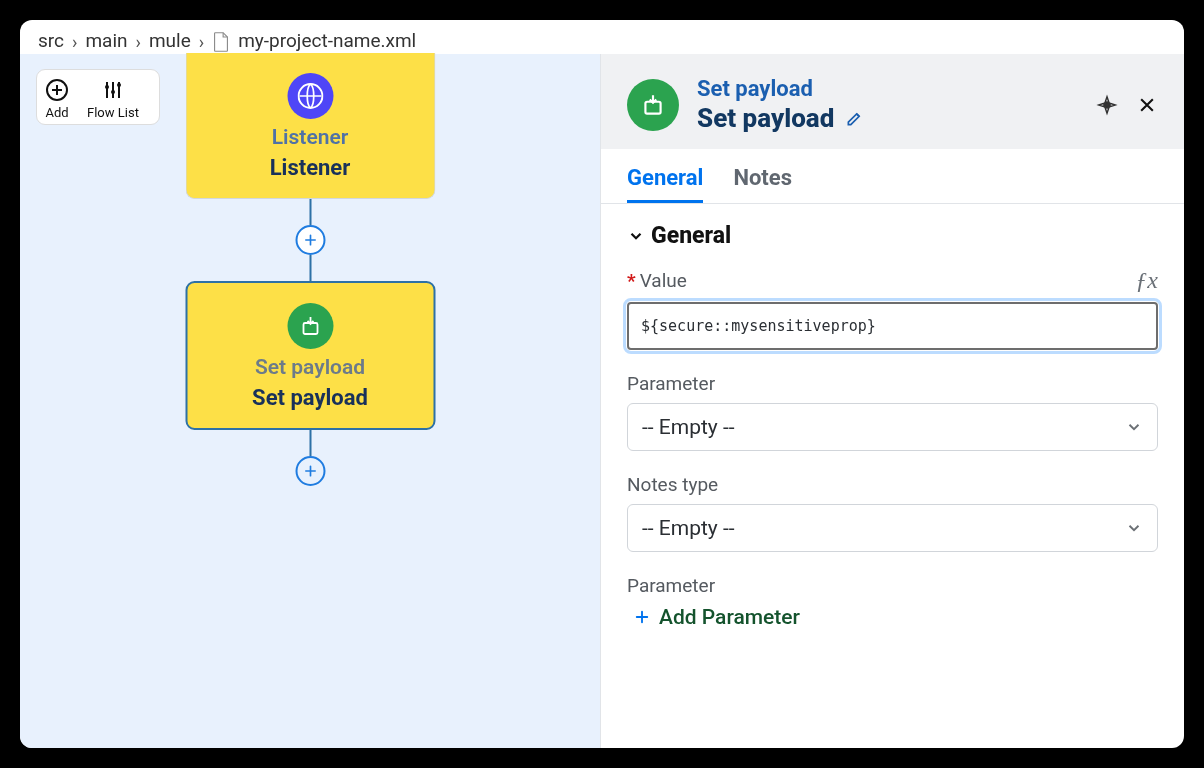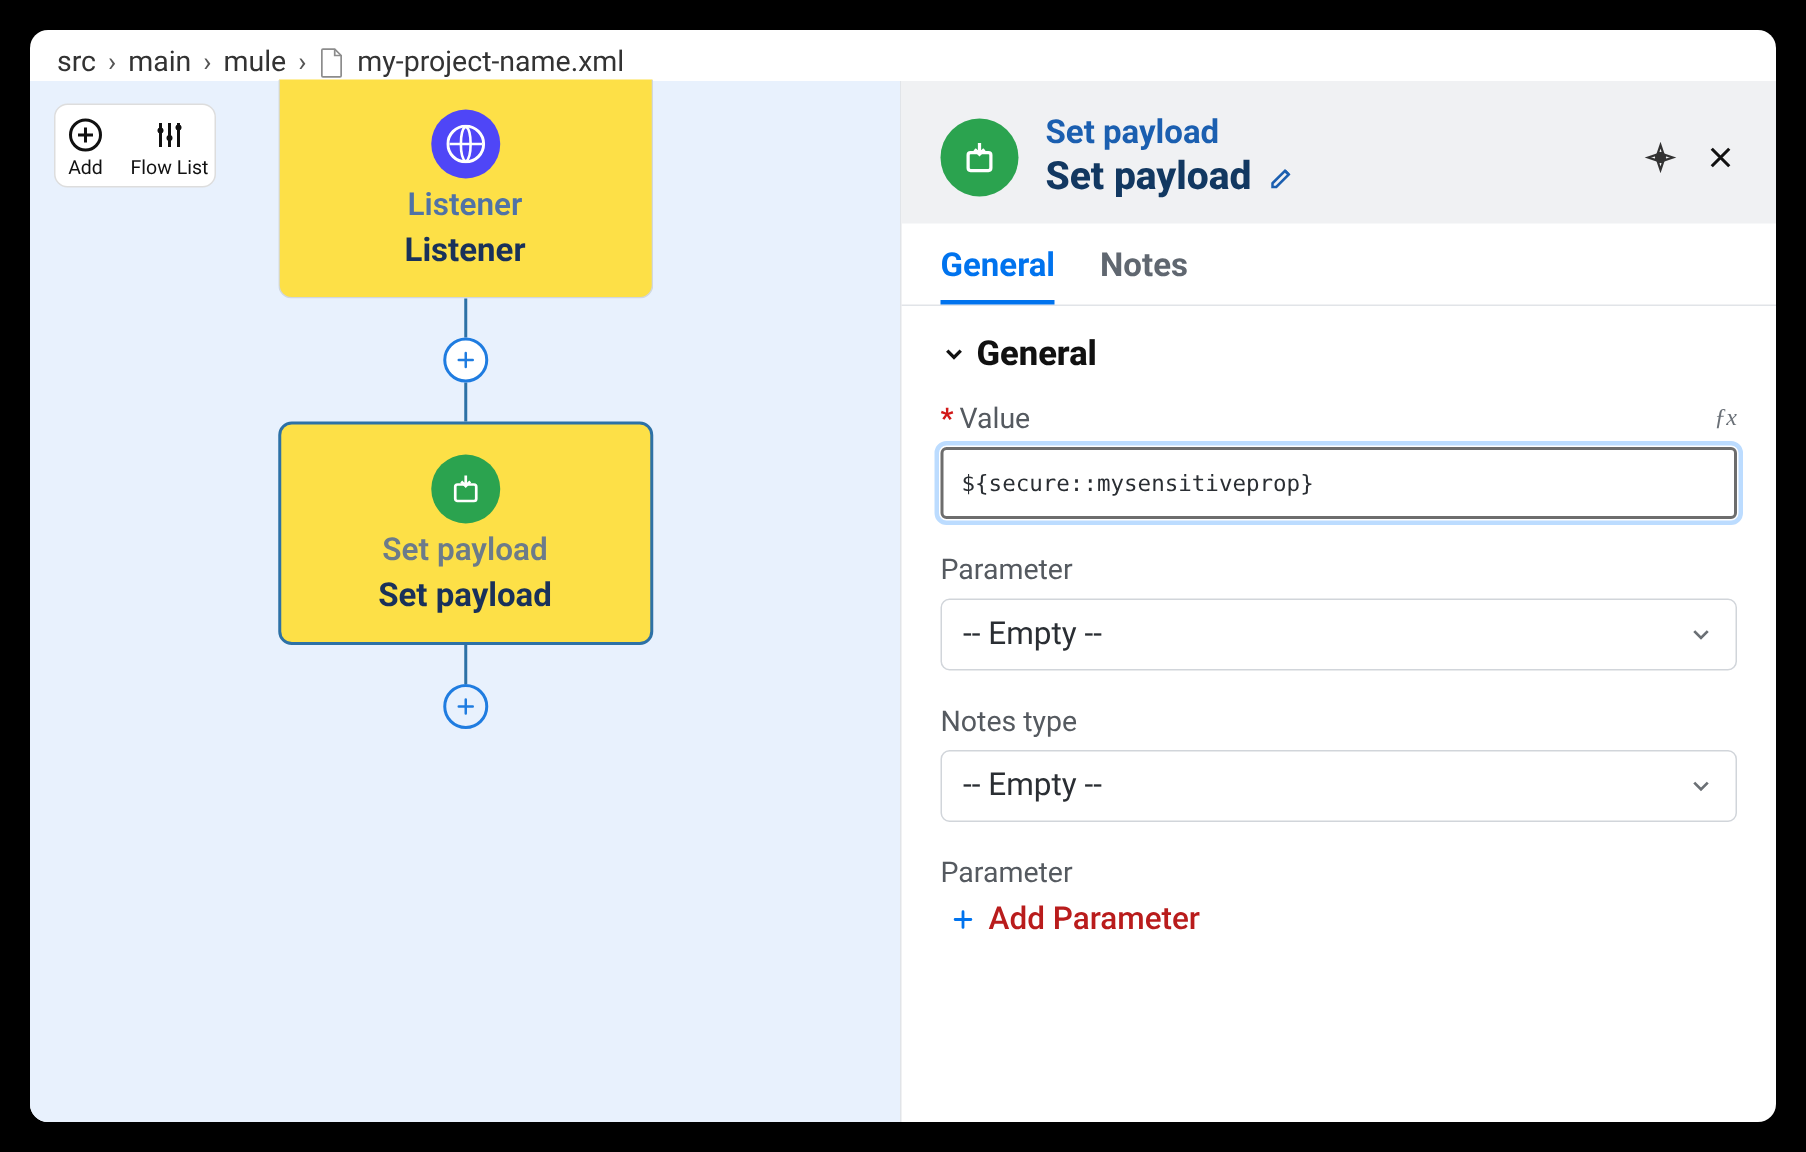--- a/index.html
+++ b/index.html
@@ -3,21 +3,21 @@
   <meta charset="utf-8">
   <style>
     * { box-sizing: border-box; margin: 0; padding: 0; font-family: -apple-system, BlinkMacSystemFont, "Segoe UI", Roboto, Helvetica, Arial, sans-serif; }
     body { background: #000; display: flex; align-items: center; justify-content: center; height: 768px; width: 1204px; overflow: hidden; }
     .frame { width: 1164px; height: 728px; background: #fff; border-radius: 12px; overflow: hidden; position: relative; display: flex; flex-direction: column; }
     .breadcrumb { height: 34px; display: flex; align-items: flex-end; padding: 0 18px 2px 18px; gap: 6px; color: #333; font-size: 19px; }
     .breadcrumb .chev { color: #555; font-size: 18px; margin: 0 2px; }
     .file-icon { width: 18px; height: 20px; margin-right: 2px; }
     .content { flex: 1; display: flex; min-height: 0; }
     .canvas { width: 580px; background: #E8F1FD; position: relative; }
-    .tool-card { position: absolute; top: 15px; left: 16px; background: #fff; border-radius: 9px; border: 1px solid #ddd; padding: 8px 4px 4px 8px; display: flex; gap: 18px; }
+    .tool-card { position: absolute; top: 15px; left: 16px; background: #fff; border-radius: 9px; border: 1px solid #ddd; padding: 8px 20px 4px 8px; display: flex; gap: 18px; }
     .tool { display: flex; flex-direction: column; align-items: center; gap: 3px; cursor: pointer; }
     .tool svg { width: 24px; height: 24px; }
     .tool .lbl { font-size: 13px; color: #111; }
     .flow-col { position: absolute; left: 50%; top: 0; transform: translateX(-50%); width: 255px; display: flex; flex-direction: column; align-items: center; }
     .node-card { width: 250px; background: #fde047; border: 1px solid #d1d7de; border-radius: 9px; padding: 20px 10px 18px 10px; display: flex; flex-direction: column; align-items: center; gap: 6px; }
     .node-card.selected { border: 2px solid #2d71a6; }
     .node-card.top { border-radius: 0 0 9px 9px; border-top: none; padding-top: 20px; margin-top: -1px;}
     .circle { width: 46px; height: 46px; border-radius: 50%; display: flex; align-items: center; justify-content: center; }
     .circle.purple { background: #4F46F7; }
     .circle.green { background: #2BA34F; }
@@ -36,24 +36,24 @@
     .panel-name { font-size: 26px; color: #123861; font-weight: 800; }
     .icon-btn { width: 22px; height: 22px; display: flex; align-items: center; justify-content: center; cursor: pointer; color: #333; }
     .tabs { display: flex; gap: 30px; padding: 10px 26px 0 26px; border-bottom: 1px solid #e1e4e8; }
     .tab { font-size: 22px; font-weight: 700; color: #606770; padding: 6px 0 10px 0; cursor: pointer; border-bottom: 3px solid transparent; }
     .tab.active { color: #0073ee; border-bottom-color: #0073ee; }
     .panel-body { padding: 18px 26px; overflow: auto; }
     .section-head { display: flex; align-items: center; gap: 6px; font-size: 23px; font-weight: 800; color: #111; margin-bottom: 18px; cursor: pointer; }
     .field { margin-bottom: 22px; }
     .field-label { font-size: 19px; color: #555a60; margin-bottom: 8px; display: flex; align-items: center; }
     .req { color: #d21919; margin-right: 4px; font-weight: 700; }
-    .fx { margin-left: auto; font-style: italic; font-family: Georgia, serif; color: #6a7077; font-size: 16px; cursor: pointer; }
+    .fx { margin-left: auto; font-style: italic; font-family: Georgia, serif; color: #6a7077; font-size: 24px; cursor: pointer; }
     .text-input { width: 100%; height: 48px; border: 2px solid #6d6d6d; border-radius: 4px; padding: 0 12px; font-size: 15px; font-family: ui-monospace, SFMono-Regular, Menlo, monospace; color: #2a2e33; outline: 3px solid #bcdcff; outline-offset: 1px; }
     .select { width: 100%; height: 48px; border: 1px solid #d1d5da; border-radius: 6px; padding: 0 14px; font-size: 21px; color: #2a2e33; display: flex; align-items: center; justify-content: space-between; cursor: pointer; background: #fff; }
-    .add-param { display: flex; align-items: center; gap: 8px; color: #b91c1c; font-size: 21px; font-weight: 500; margin-top: 8px; cursor: pointer; padding-left: 6px;}
+    .add-param { display: flex; align-items: center; gap: 8px; color: #14532d; font-size: 21px; font-weight: 500; margin-top: 8px; cursor: pointer; padding-left: 6px;}
     .chev-down-lg { color: #6b7075; }
   </style>
 </head>
 <body>
 
 <div class="frame">
   <div class="breadcrumb">
     <span>src</span>
     <span class="chev">›</span>
     <span>main</span>

